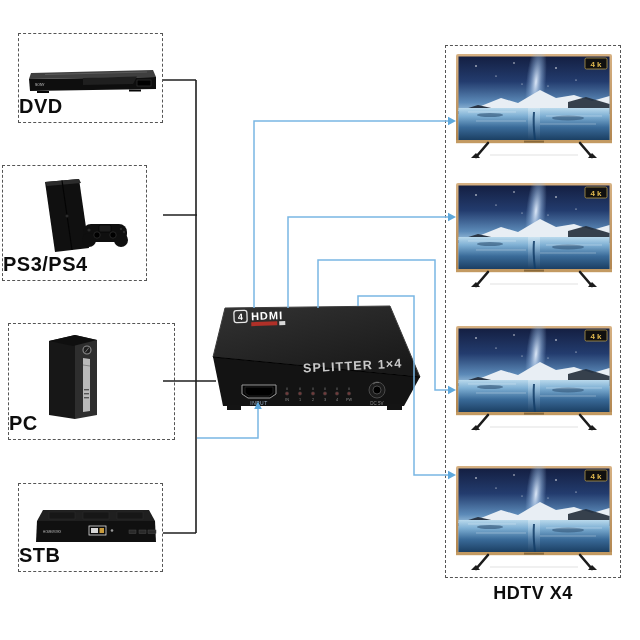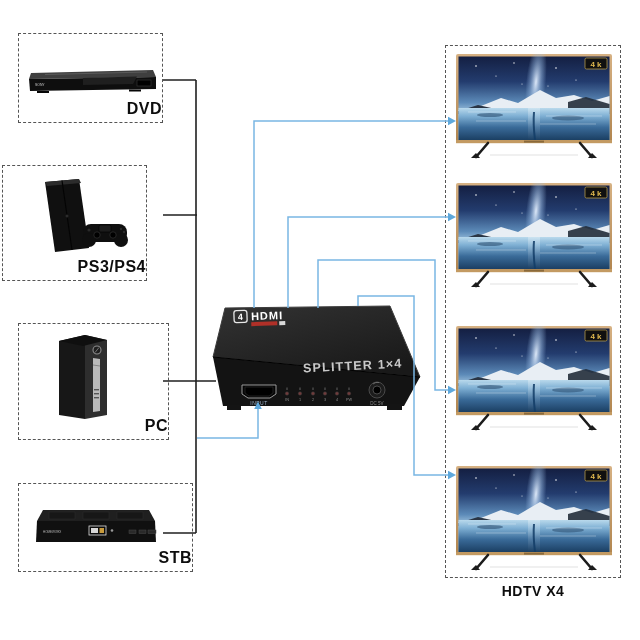--- a/index.html
+++ b/index.html
@@ -1,23 +1,23 @@
 <!DOCTYPE html>
 <html><head>
 <meta charset="utf-8">
 <style>
   html,body{margin:0;padding:0;background:#fff;}
   .stage{position:relative;width:640px;height:640px;background:#ffffff;overflow:hidden;
          font-family:"Liberation Sans",sans-serif;}
   .dashed-box{position:absolute;border:1px dashed #555;background:#fff;box-sizing:border-box;}
-  .src-label{position:absolute;left:0;right:0;bottom:4px;text-align:right;
-             font-weight:bold;font-size:16px;color:#0d0d0d;letter-spacing:.5px;}
+  .src-label{position:absolute;left:0;right:0;bottom:4px;text-align:left;
+             font-weight:bold;font-size:20px;color:#0d0d0d;letter-spacing:.5px;}
   .dev-svg{position:absolute;}
   .hdtv-label{position:absolute;left:445px;top:583px;width:176px;text-align:center;
-              font-weight:bold;font-size:14px;color:#0d0d0d;letter-spacing:.5px;}
+              font-weight:bold;font-size:18px;color:#0d0d0d;letter-spacing:.5px;}
   .tv-wrap{position:absolute;left:10px;width:156px;height:105px;}
   .overlay{position:absolute;left:0;top:0;width:640px;height:640px;pointer-events:none;}
   .splitter-wrap{position:absolute;left:195px;top:288px;width:240px;height:132px;}
   svg text{font-family:"Liberation Sans",sans-serif;}
   .defs-holder{position:absolute;width:0;height:0;overflow:hidden;}
 </style>
 </head>
 <body>
 
 <div class="stage">
@@ -120,37 +120,37 @@
         <circle cx="66" cy="61" r="3.2" fill="#000" stroke="#333" stroke-width=".7"></circle>
         <circle cx="82" cy="61" r="3.2" fill="#000" stroke="#333" stroke-width=".7"></circle>
         <circle cx="90" cy="55" r="1.2" fill="#2a2a2a"></circle>
           <circle cx="93" cy="58" r="1.2" fill="#2a2a2a"></circle>
         <circle cx="58" cy="56" r="1.6" fill="#2a2a2a"></circle>
       </g>
     </svg>
     <div class="src-label">PS3/PS4</div>
   </div>
 
-  <div class="dashed-box" style="left:18px;top:323px;width:151px;height:117px;text-decoration:underline;">
+  <div class="dashed-box" style="left:8px;top:323px;width:167px;height:117px;text-decoration:underline;">
     <svg class="dev-svg" style="left:38px;top:7px;" width="66" height="92" viewBox="0 0 66 92">
       <polygon points="2,10 28,4 28,88 2,84" fill="#171717"></polygon>
       <polygon points="28,4 50,9 50,84 28,88" fill="#2e2e2e"></polygon>
       <polygon points="2,10 28,4 50,9 26,15" fill="#0f0f0f"></polygon>
       <circle cx="40" cy="19" r="4" fill="#1f1f1f" stroke="#8c8c8c" stroke-width="1.1"></circle>
       <line x1="38" y1="21.5" x2="42" y2="16.5" stroke="#8c8c8c" stroke-width=".8"></line>
       <polygon points="36,27 43,28 43,80 36,81" fill="#b9b9b9"></polygon>
       <rect x="37" y="58" width="5" height="1.4" fill="#555"></rect>
       <rect x="37" y="62" width="5" height="1.4" fill="#555"></rect>
       <rect x="37" y="66" width="5" height="1.4" fill="#555"></rect>
       <line x1="36" y1="34" x2="43" y2="35" stroke="#777" stroke-width=".8"></line>
     </svg>
     <div class="src-label">PC</div>
   </div>
 
-  <div class="dashed-box" style="left:18px;top:483px;width:175px;height:89px;">
+  <div class="dashed-box" style="left:18px;top:483px;width:145px;height:89px;">
     <svg class="dev-svg" style="left:14px;top:20px;" width="130" height="46" viewBox="0 0 130 46">
       <polygon points="10,6 116,6 122,17 4,17" fill="#1f1f1f"></polygon>
       <rect x="16" y="8" width="26" height="7" fill="#171717" stroke="#2c2c2c" stroke-width=".5"></rect>
       <rect x="50" y="8" width="26" height="7" fill="#171717" stroke="#2c2c2c" stroke-width=".5"></rect>
       <rect x="84" y="8" width="26" height="7" fill="#171717" stroke="#2c2c2c" stroke-width=".5"></rect>
       <polygon points="4,17 122,17 123,38 3,38" fill="#101010"></polygon>
       <text x="10" y="29" font-size="3" fill="#b5b5b5">HOMEWORX</text>
       <rect x="56" y="22" width="17" height="9" fill="#0c0c0c" stroke="#e0e0e0" stroke-width=".8"></rect>
       <rect x="58" y="24" width="7" height="5" fill="#d8d8d8"></rect>
       <rect x="66.5" y="24" width="4.5" height="5" fill="#c89b3c"></rect>

